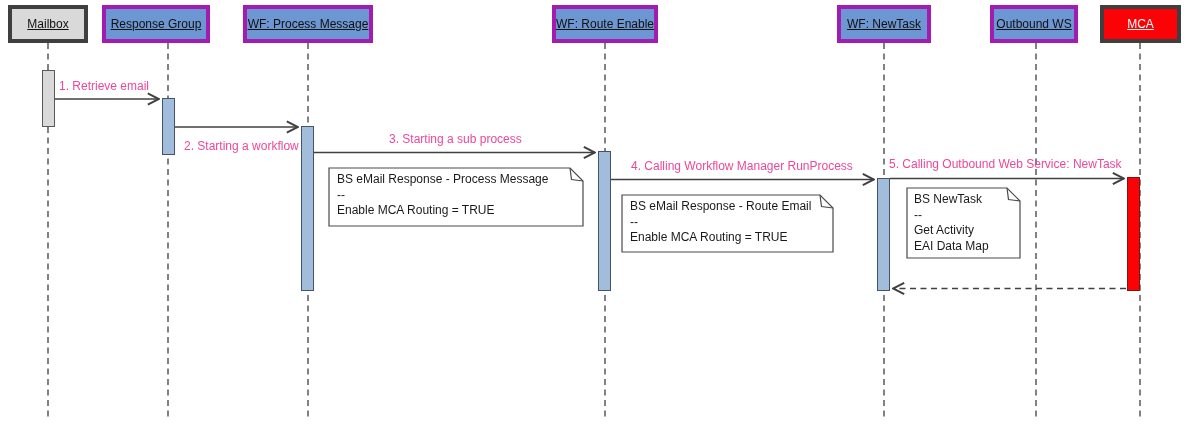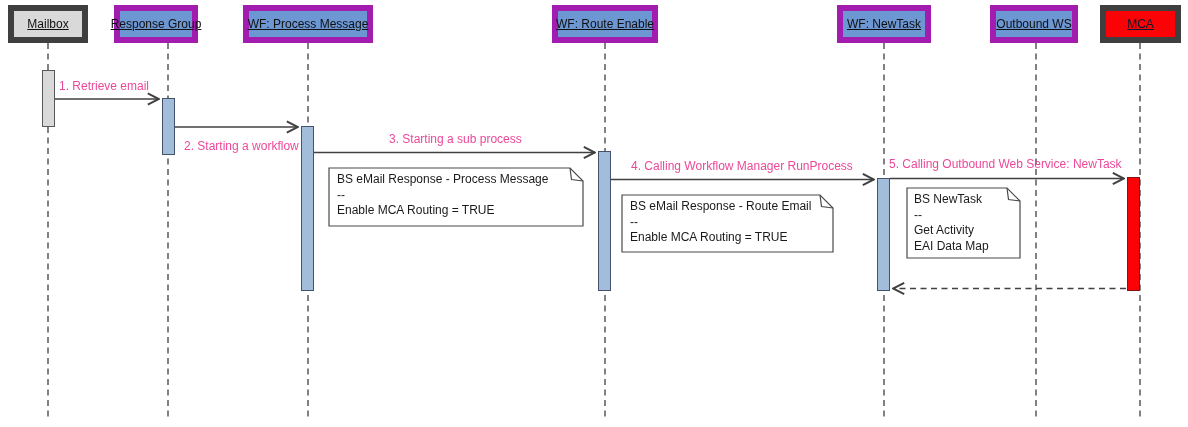--- a/index.html
+++ b/index.html
@@ -8,31 +8,31 @@
     width:1188px;height:427px;
     background:#ffffff;
     font-family:"Liberation Sans","DejaVu Sans",sans-serif;
     overflow:hidden;
   }
   svg.overlay{position:absolute;left:0;top:0;width:1188px;height:427px;}
 
   
   .actor{
     position:absolute;top:5px;height:38px;box-sizing:border-box;
-    border:6px solid #a21caf;background:#6d97d2;
+    border:4px solid #a21caf;background:#6d97d2;
     display:flex;align-items:center;justify-content:center;
   }
   .actor .lbl{
     font-size:12px;color:#101010;text-decoration:underline;white-space:nowrap;
   }
   .actor.external{background:#d9d9d9;border-color:#3f3f3f;}
   .actor.mca{background:#fb0207;border-color:#3f3f3f;}
-  .actor.mca .lbl{color:#0f172a;}
+  .actor.mca .lbl{color:#ffffff;}
   .a-mailbox{left:8px;width:80px;}
-  .a-response-group{left:114px;width:84px;}
+  .a-response-group{left:102px;width:108px;}
   .a-wf-process-message{left:243px;width:130px;}
   .a-wf-route-email{left:552px;width:106px;}
   .a-wf-newtask{left:837px;width:94px;}
   .a-outbound-ws{left:990px;width:88px;}
   .a-mca{left:1100px;width:81px;}
 
   
   .act{
     position:absolute;width:13px;box-sizing:border-box;
     background:#a2bcdc;border:1px solid #44536a;

